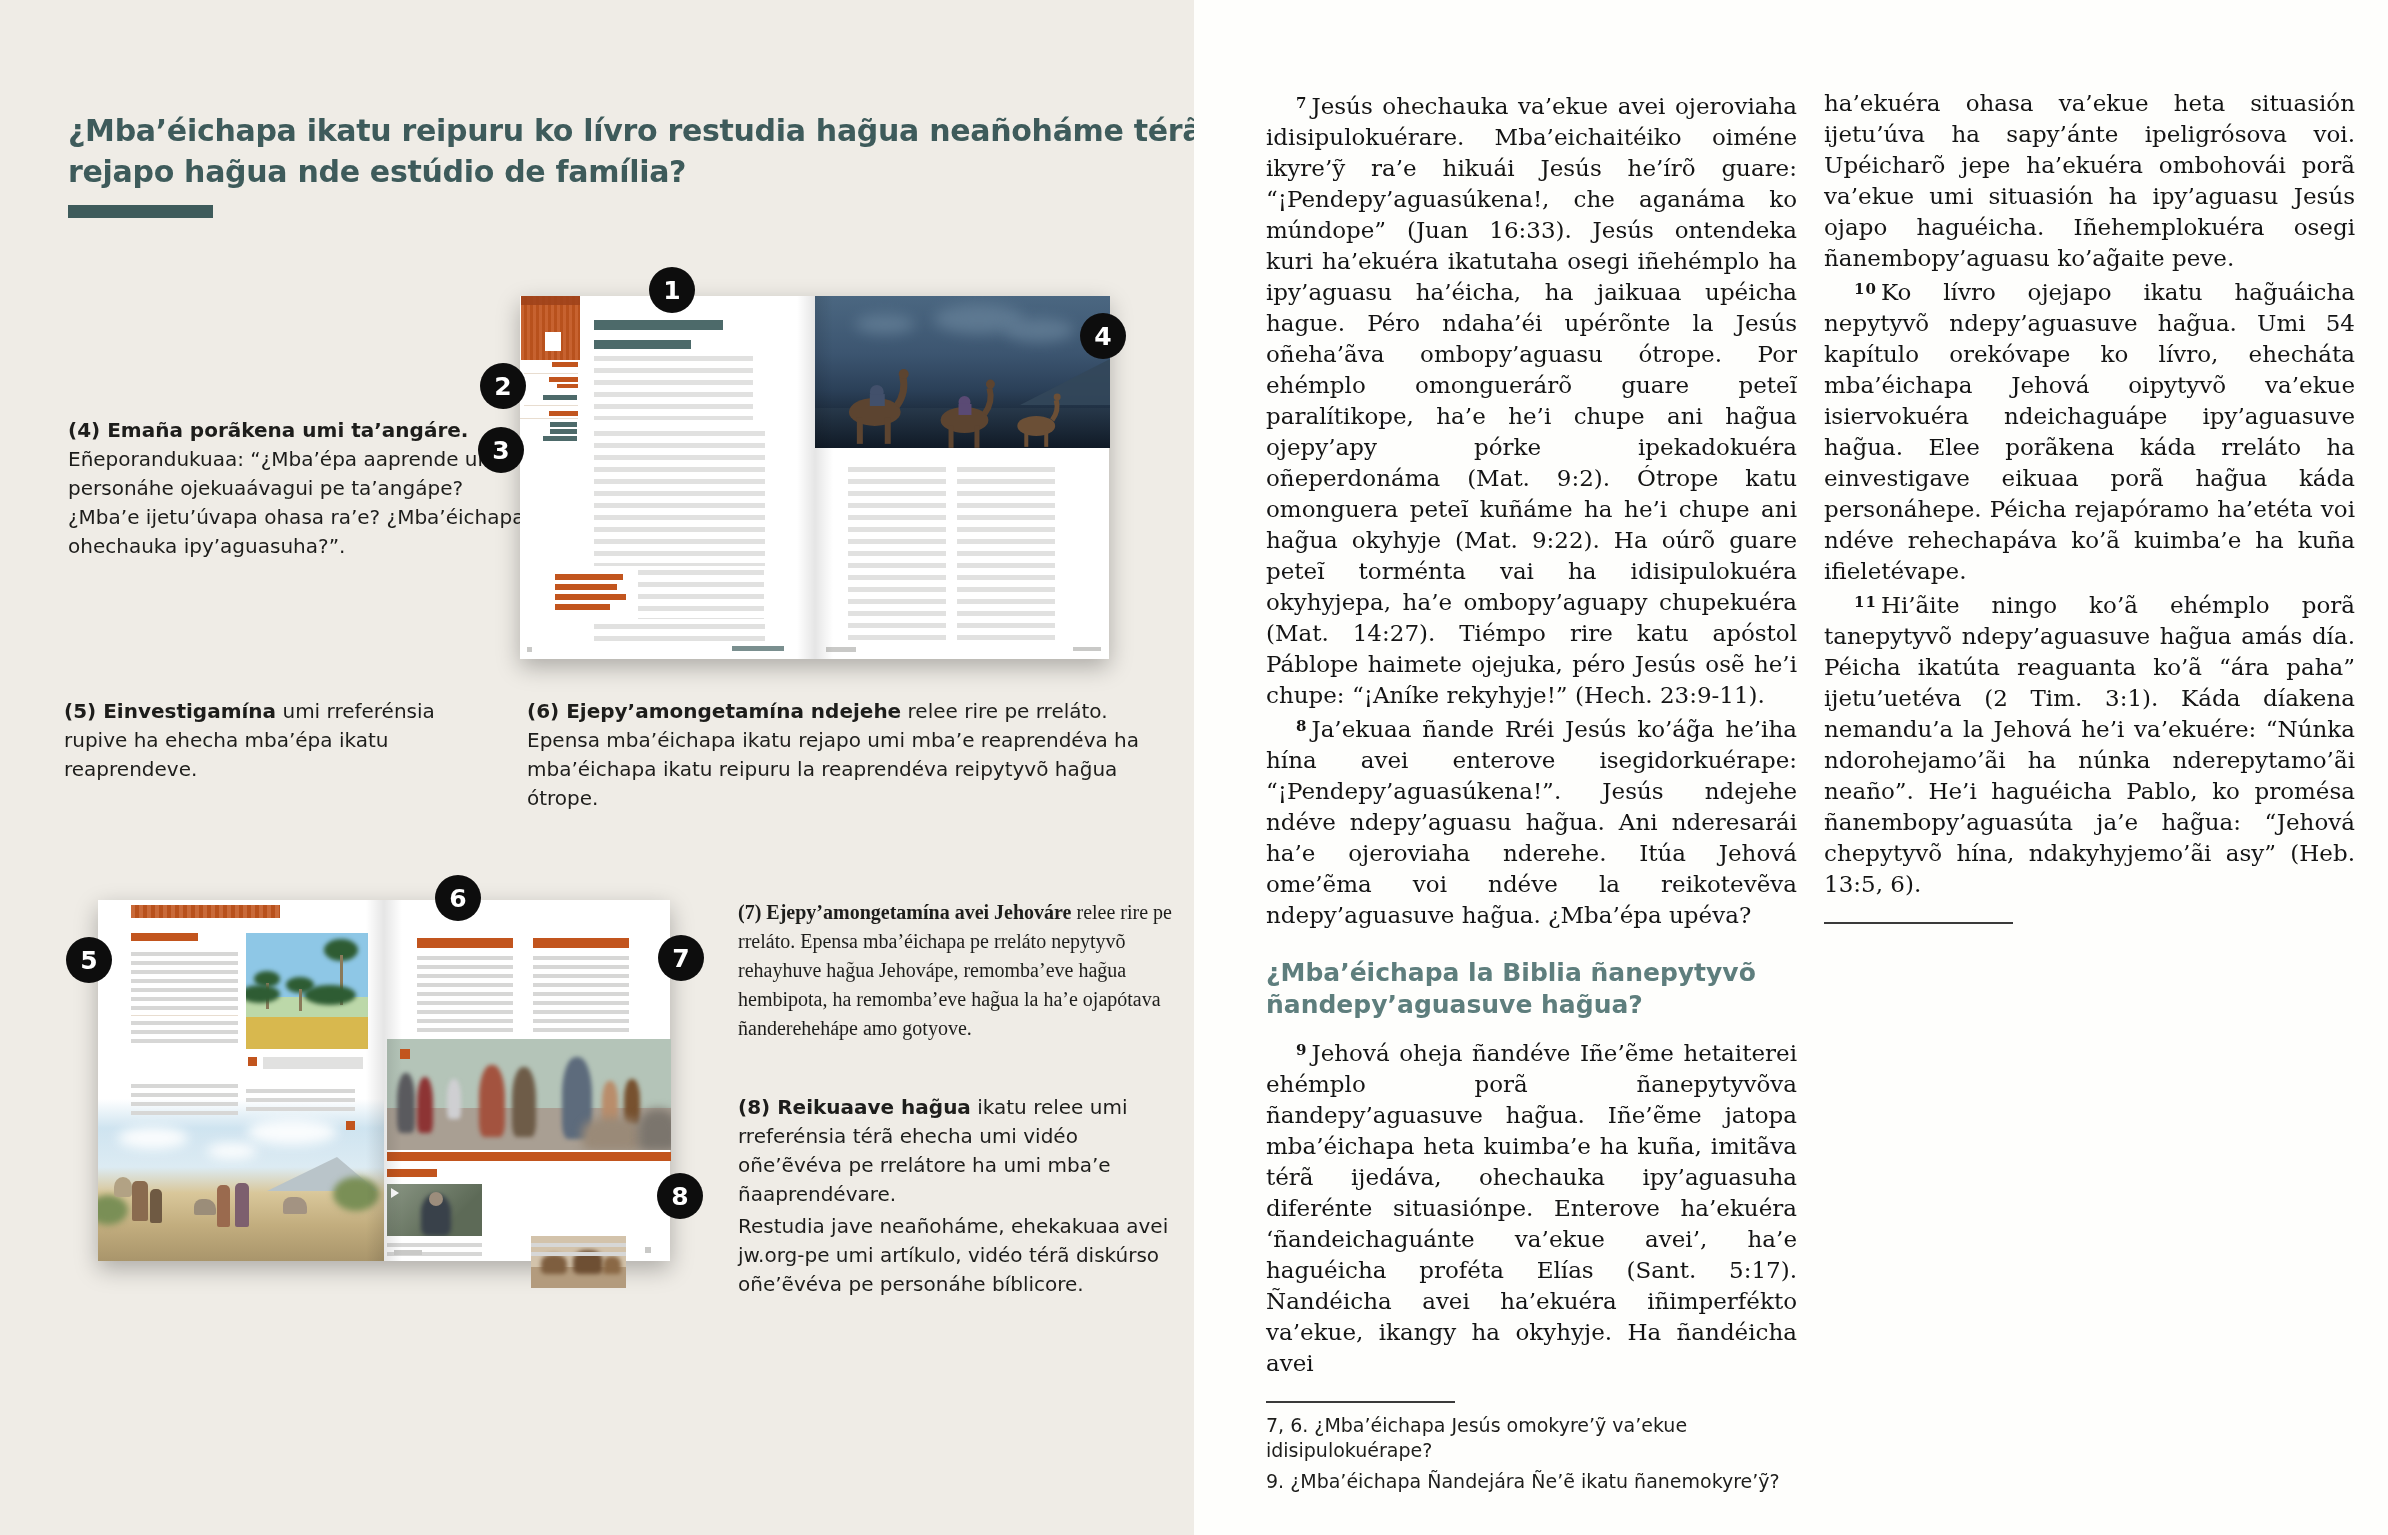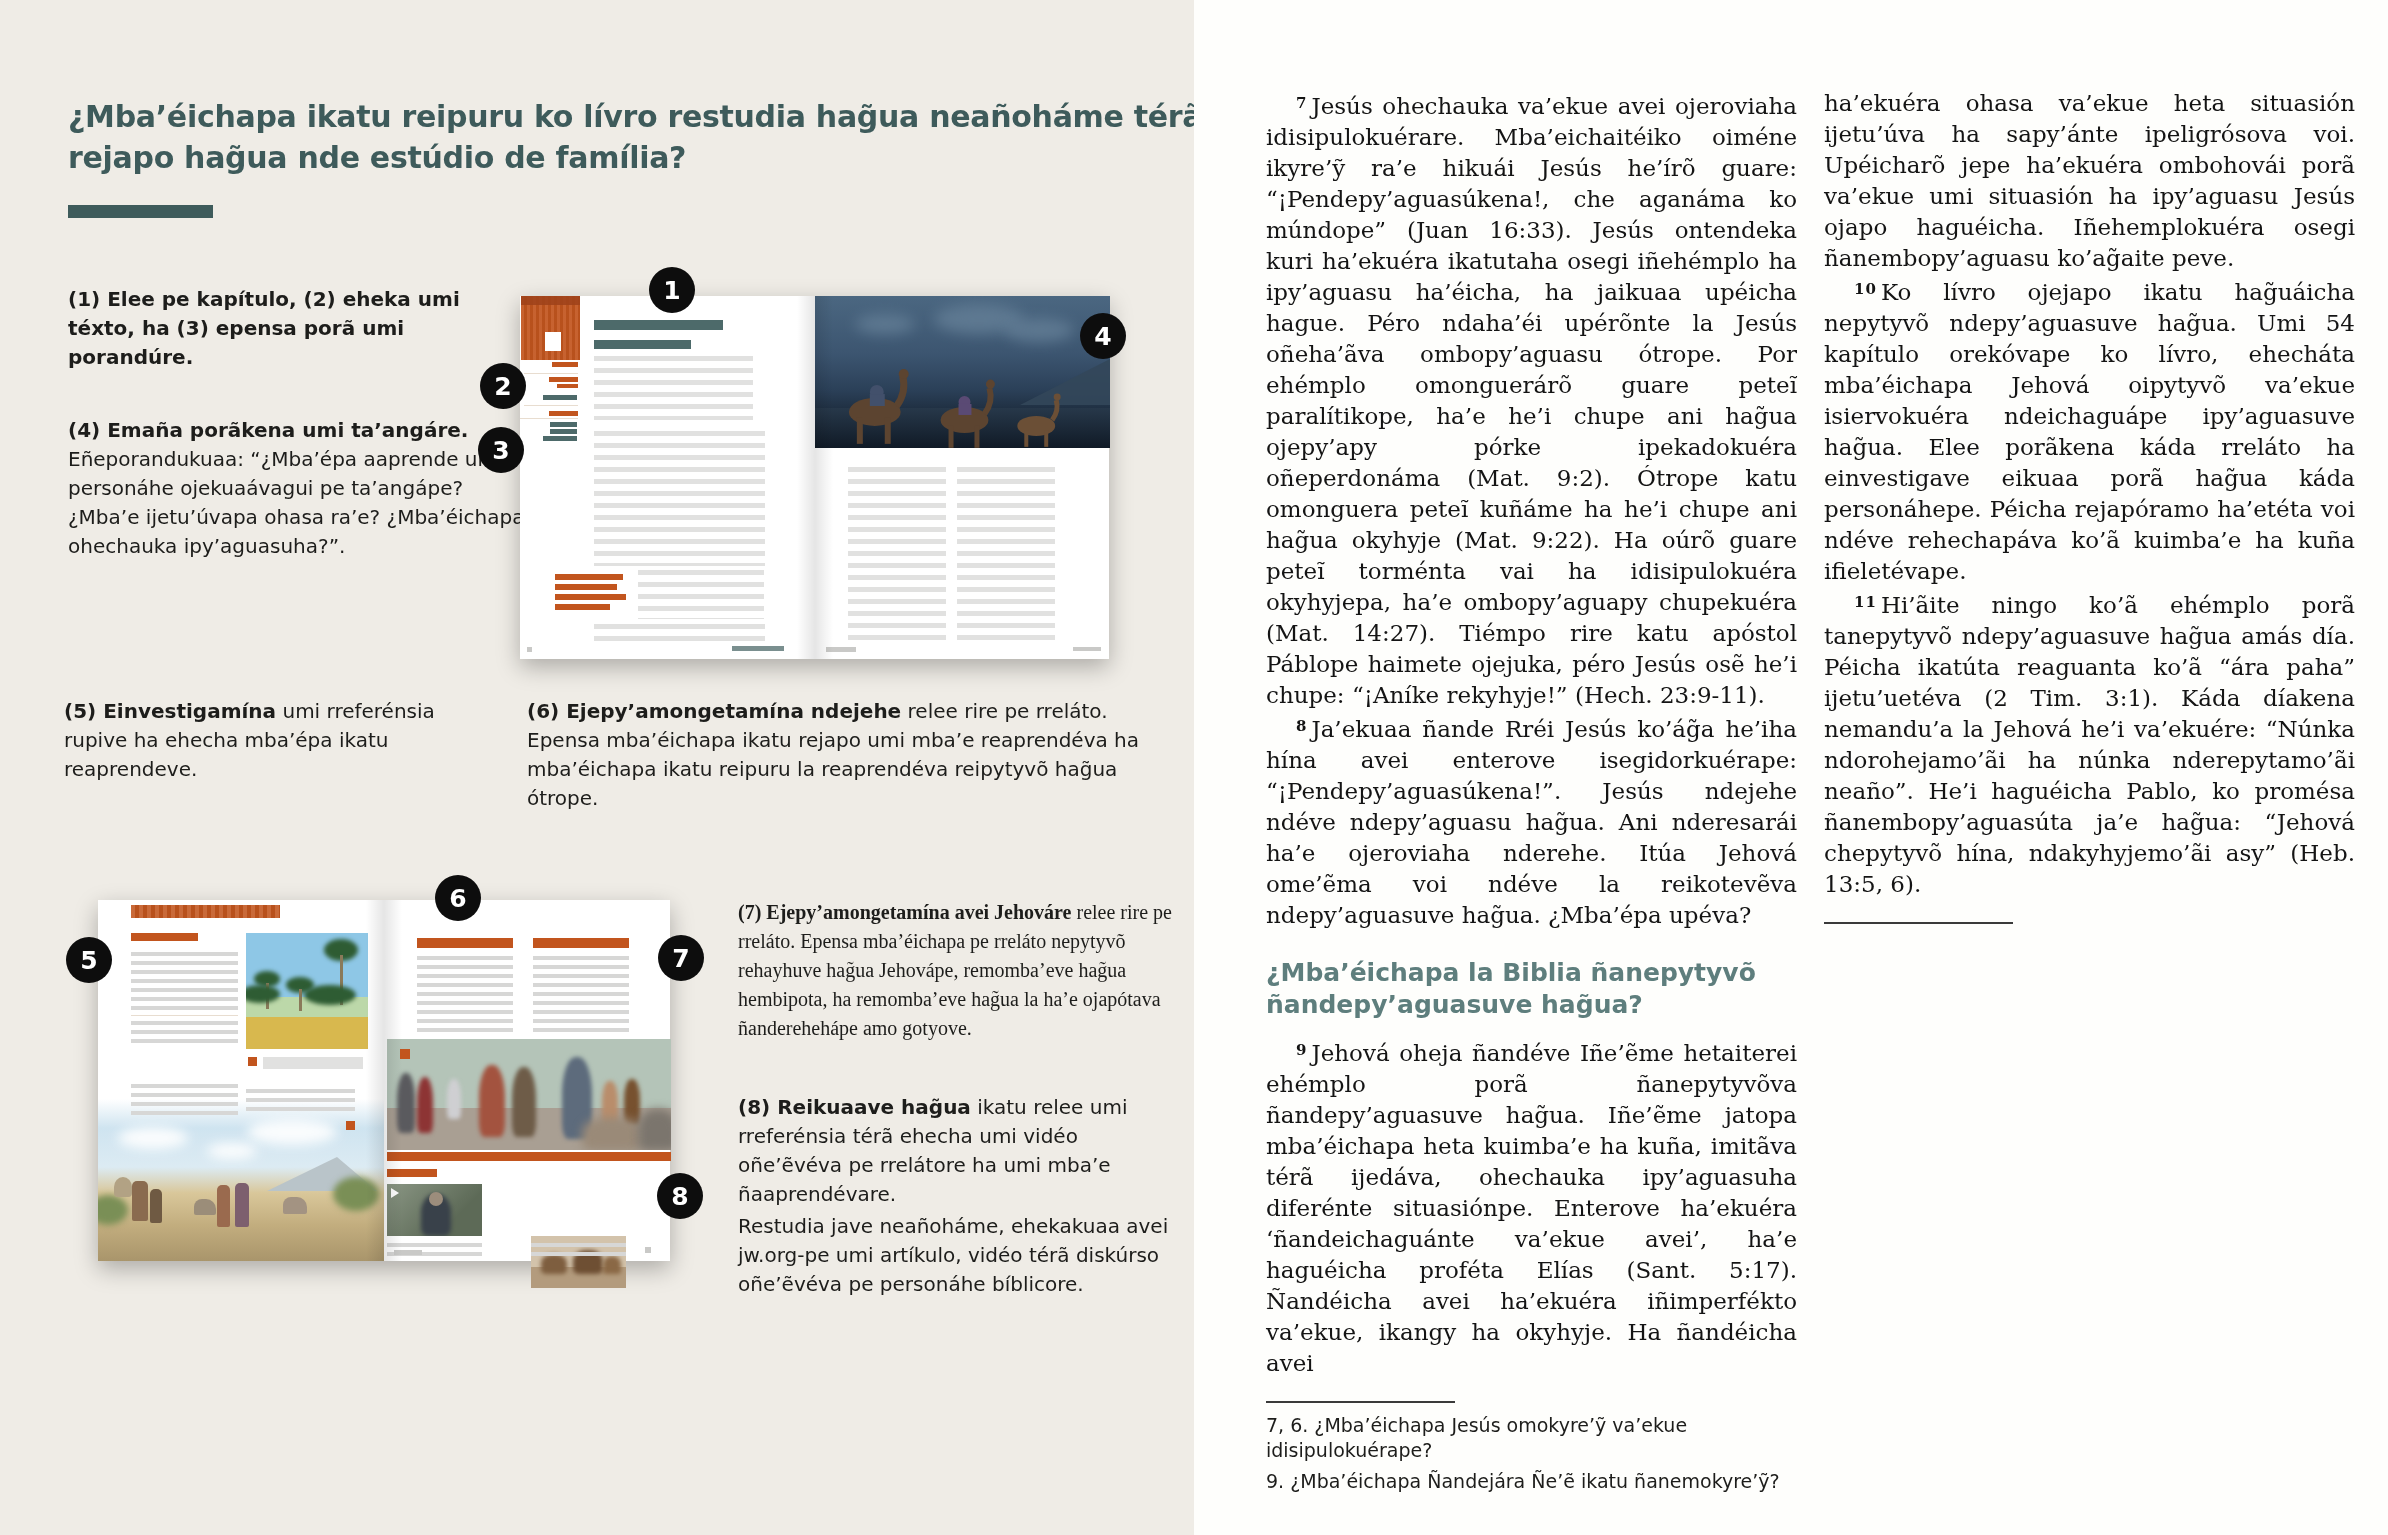--- a/index.html
+++ b/index.html
@@ -2,21 +2,21 @@
 <html><head>
 <meta charset="utf-8">
 <style>
   html,body{margin:0;padding:0;background:#d8d5cf;}
   #stage{position:relative;width:2388px;height:1535px;background:#efece6;overflow:hidden;
          font-family:"DejaVu Sans",sans-serif;}
   .abs{position:absolute;}
 
   
   #left-panel{left:0;top:0;width:1194px;height:1535px;background:#efece6;}
-  .panel-title{left:68px;top:96px;width:1154px;font-size:30px;font-weight:bold;
+  .panel-title{left:68px;top:110px;width:1154px;font-size:30px;font-weight:bold;
                color:#3e5b5b;line-height:1.38;letter-spacing:-0.3px;}
   .title-rule{left:68px;top:205px;width:145px;height:13px;background:#3e5b5b;}
   .step{color:#1d1d1b;font-size:20px;line-height:29px;}
   .step b{font-weight:bold;}
   #step-intro{left:68px;top:285px;width:458px;font-weight:bold;}
   #step-4{left:68px;top:416px;width:460px;}
   #step-5{left:64px;top:697px;width:418px;}
   #step-6{left:527px;top:697px;width:657px;}
   #step-7{left:738px;top:898px;width:450px;font-family:Liberation Serif, serif;}
   #step-8{left:738px;top:1093px;width:450px;}
@@ -79,21 +79,20 @@
 </head>
 <body>
 
 <div id="stage">
 
   <div id="left-panel" class="abs">
 
     <div class="abs panel-title">¿Mba’éichapa ikatu reipuru ko lívro restudia hag̃ua neañoháme térã rejapo hag̃ua nde estúdio de família?</div>
     <div class="abs title-rule"></div>
 
-    <div class="abs step" id="step-intro">(1) Elee pe kapítulo, (2) eheka umi téxto, ha (3) epensa porã umi porandúre.</div>
 
     <div class="abs step" id="step-4">
       <b>(4) Emaña porãkena umi ta’angáre.</b>
       <span>Eñeporandukuaa: “¿Mba’épa aaprende umi personáhe ojekuaávagui pe ta’angápe? ¿Mba’e ijetu’úvapa ohasa ra’e? ¿Mba’éichapa ohechauka ipy’aguasuha?”.</span>
     </div>
 
     <div class="abs step" id="step-5">
       <b>(5) Einvestigamína</b>
       <span>umi rreferénsia rupive ha ehecha mba’épa ikatu reaprendeve.</span>
     </div>

